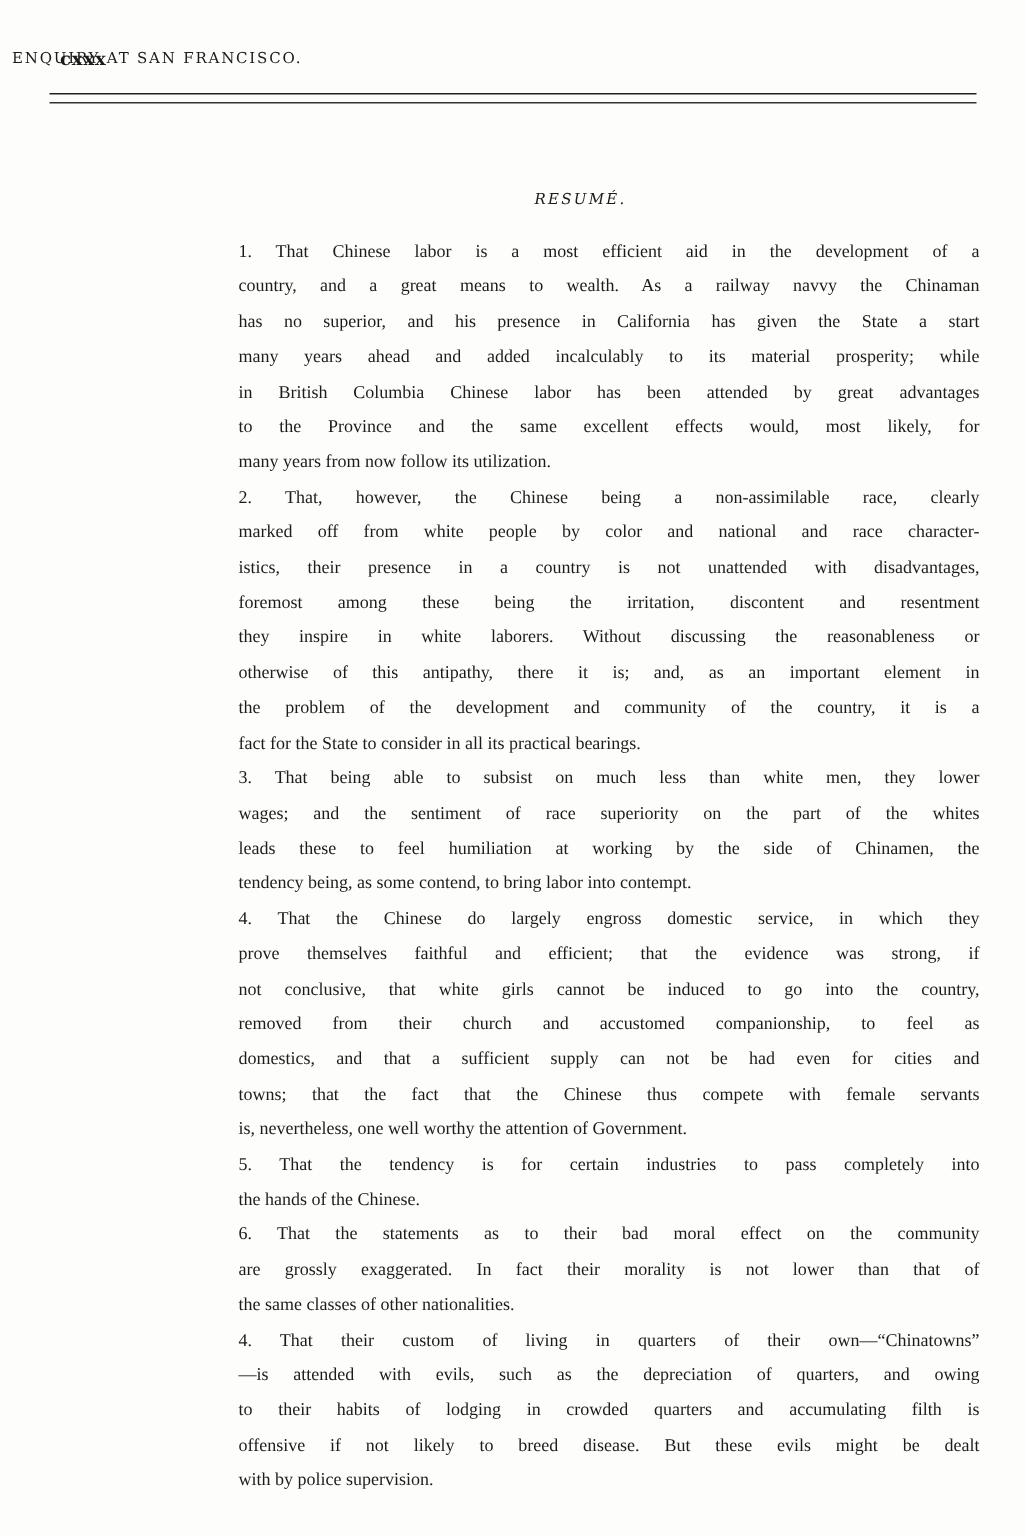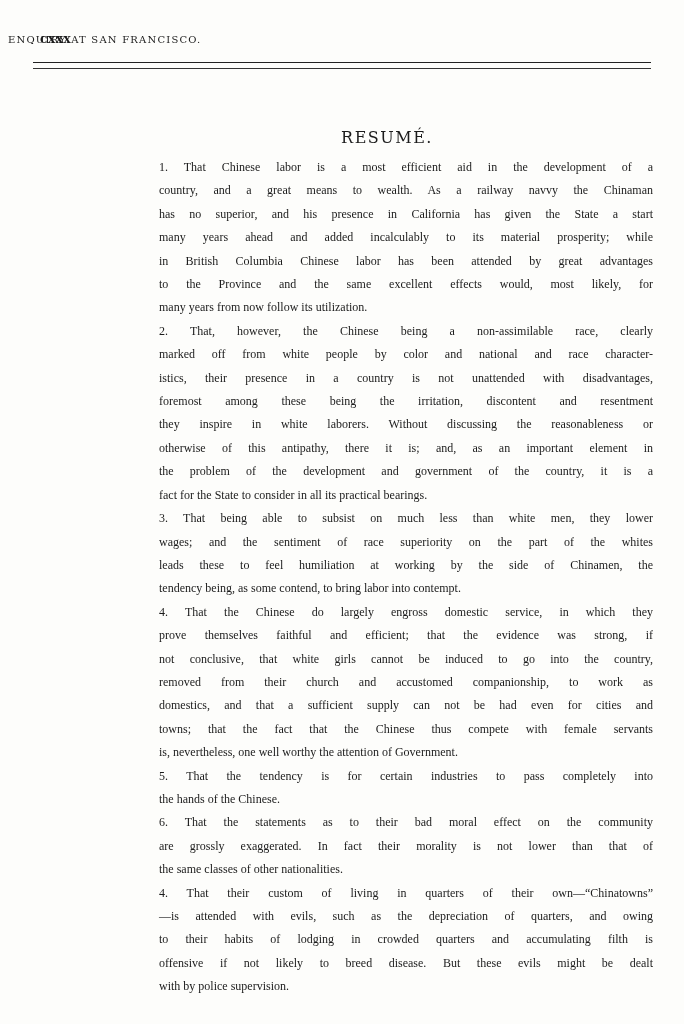--- a/index.html
+++ b/index.html
@@ -4,21 +4,21 @@
 <style>
   html, body { margin: 0; padding: 0; }
   body {
     width: 684px; height: 1024px; background: #fdfdfb; position: relative; overflow: hidden;
     font-family: "DejaVu Serif", "Liberation Serif", serif; color: #1b1b1b;
   }
   .folio { position: absolute; left: 40px; top: 32px; font-size: 12px; letter-spacing: 0.6px; font-weight: bold; }
   .running-head { position: absolute; left: 0; width: 656px; top: 34px; font-size: 10px; letter-spacing: 1.2px; padding-left: 8px; box-sizing: border-box;}
   .rule1 { position: absolute; left: 33px; width: 618px; top: 62px; height: 0; border-top: 1.6px solid #222; }
   .rule2 { position: absolute; left: 33px; width: 618px; top: 68px; height: 0; border-top: 1.2px solid #333; }
-  .title { position: absolute; left: 0; width: 684px; top: 128px; text-align: center; font-size: 16px; letter-spacing: 1.5px; padding-left: 90px; box-sizing: border-box;}
+  .title { position: absolute; left: 0; width: 684px; top: 128px; text-align: center; font-size: 10px; letter-spacing: 1.5px; padding-left: 90px; box-sizing: border-box; font-style: italic;}
   .body { position: absolute; left: 139px; top: 156px; width: 514px; font-family: "Liberation Serif", serif; font-size: 12px; line-height: 23.4px; }
   .para { margin: 0; text-align: justify; text-indent: 20px; }
   .para .line { display: block; text-align: justify; text-align-last: justify; }
   .para .line.last { text-align-last: left; }
   .para .line.first { text-indent: 20px; }
   #p5 .line.first, #p6 .line.first, #p7 .line.first, #p4 .line.first { }
 </style>
 </head>
 <body>
 
@@ -40,34 +40,34 @@
         <span class="line">to the Province and the same excellent effects would, most likely, for</span>
         <span class="line last">many years from now follow its utilization.</span>
       </div>
       <div class="para" id="p2">
         <span class="line first">2. That, however, the Chinese being a non-assimilable race, clearly</span>
         <span class="line">marked off from white people by color and national and race character-</span>
         <span class="line">istics, their presence in a country is not unattended with disadvantages,</span>
         <span class="line">foremost among these being the irritation, discontent and resentment</span>
         <span class="line">they inspire in white laborers. Without discussing the reasonableness or</span>
         <span class="line">otherwise of this antipathy, there it is; and, as an important element in</span>
-        <span class="line">the problem of the development and government of the country, it is a</span>
+        <span class="line">the problem of the development and community of the country, it is a</span>
         <span class="line last">fact for the State to consider in all its practical bearings.</span>
       </div>
       <div class="para" id="p3">
         <span class="line first">3. That being able to subsist on much less than white men, they lower</span>
         <span class="line">wages; and the sentiment of race superiority on the part of the whites</span>
         <span class="line">leads these to feel humiliation at working by the side of Chinamen, the</span>
         <span class="line last">tendency being, as some contend, to bring labor into contempt.</span>
       </div>
       <div class="para" id="p4">
         <span class="line first">4. That the Chinese do largely engross domestic service, in which they</span>
         <span class="line">prove themselves faithful and efficient; that the evidence was strong, if</span>
         <span class="line">not conclusive, that white girls cannot be induced to go into the country,</span>
-        <span class="line">removed from their church and accustomed companionship, to work as</span>
+        <span class="line">removed from their church and accustomed companionship, to feel as</span>
         <span class="line">domestics, and that a sufficient supply can not be had even for cities and</span>
         <span class="line">towns; that the fact that the Chinese thus compete with female servants</span>
         <span class="line last">is, nevertheless, one well worthy the attention of Government.</span>
       </div>
       <div class="para" id="p5">
         <span class="line first">5. That the tendency is for certain industries to pass completely into</span>
         <span class="line last">the hands of the Chinese.</span>
       </div>
       <div class="para" id="p6">
         <span class="line first">6. That the statements as to their bad moral effect on the community</span>

